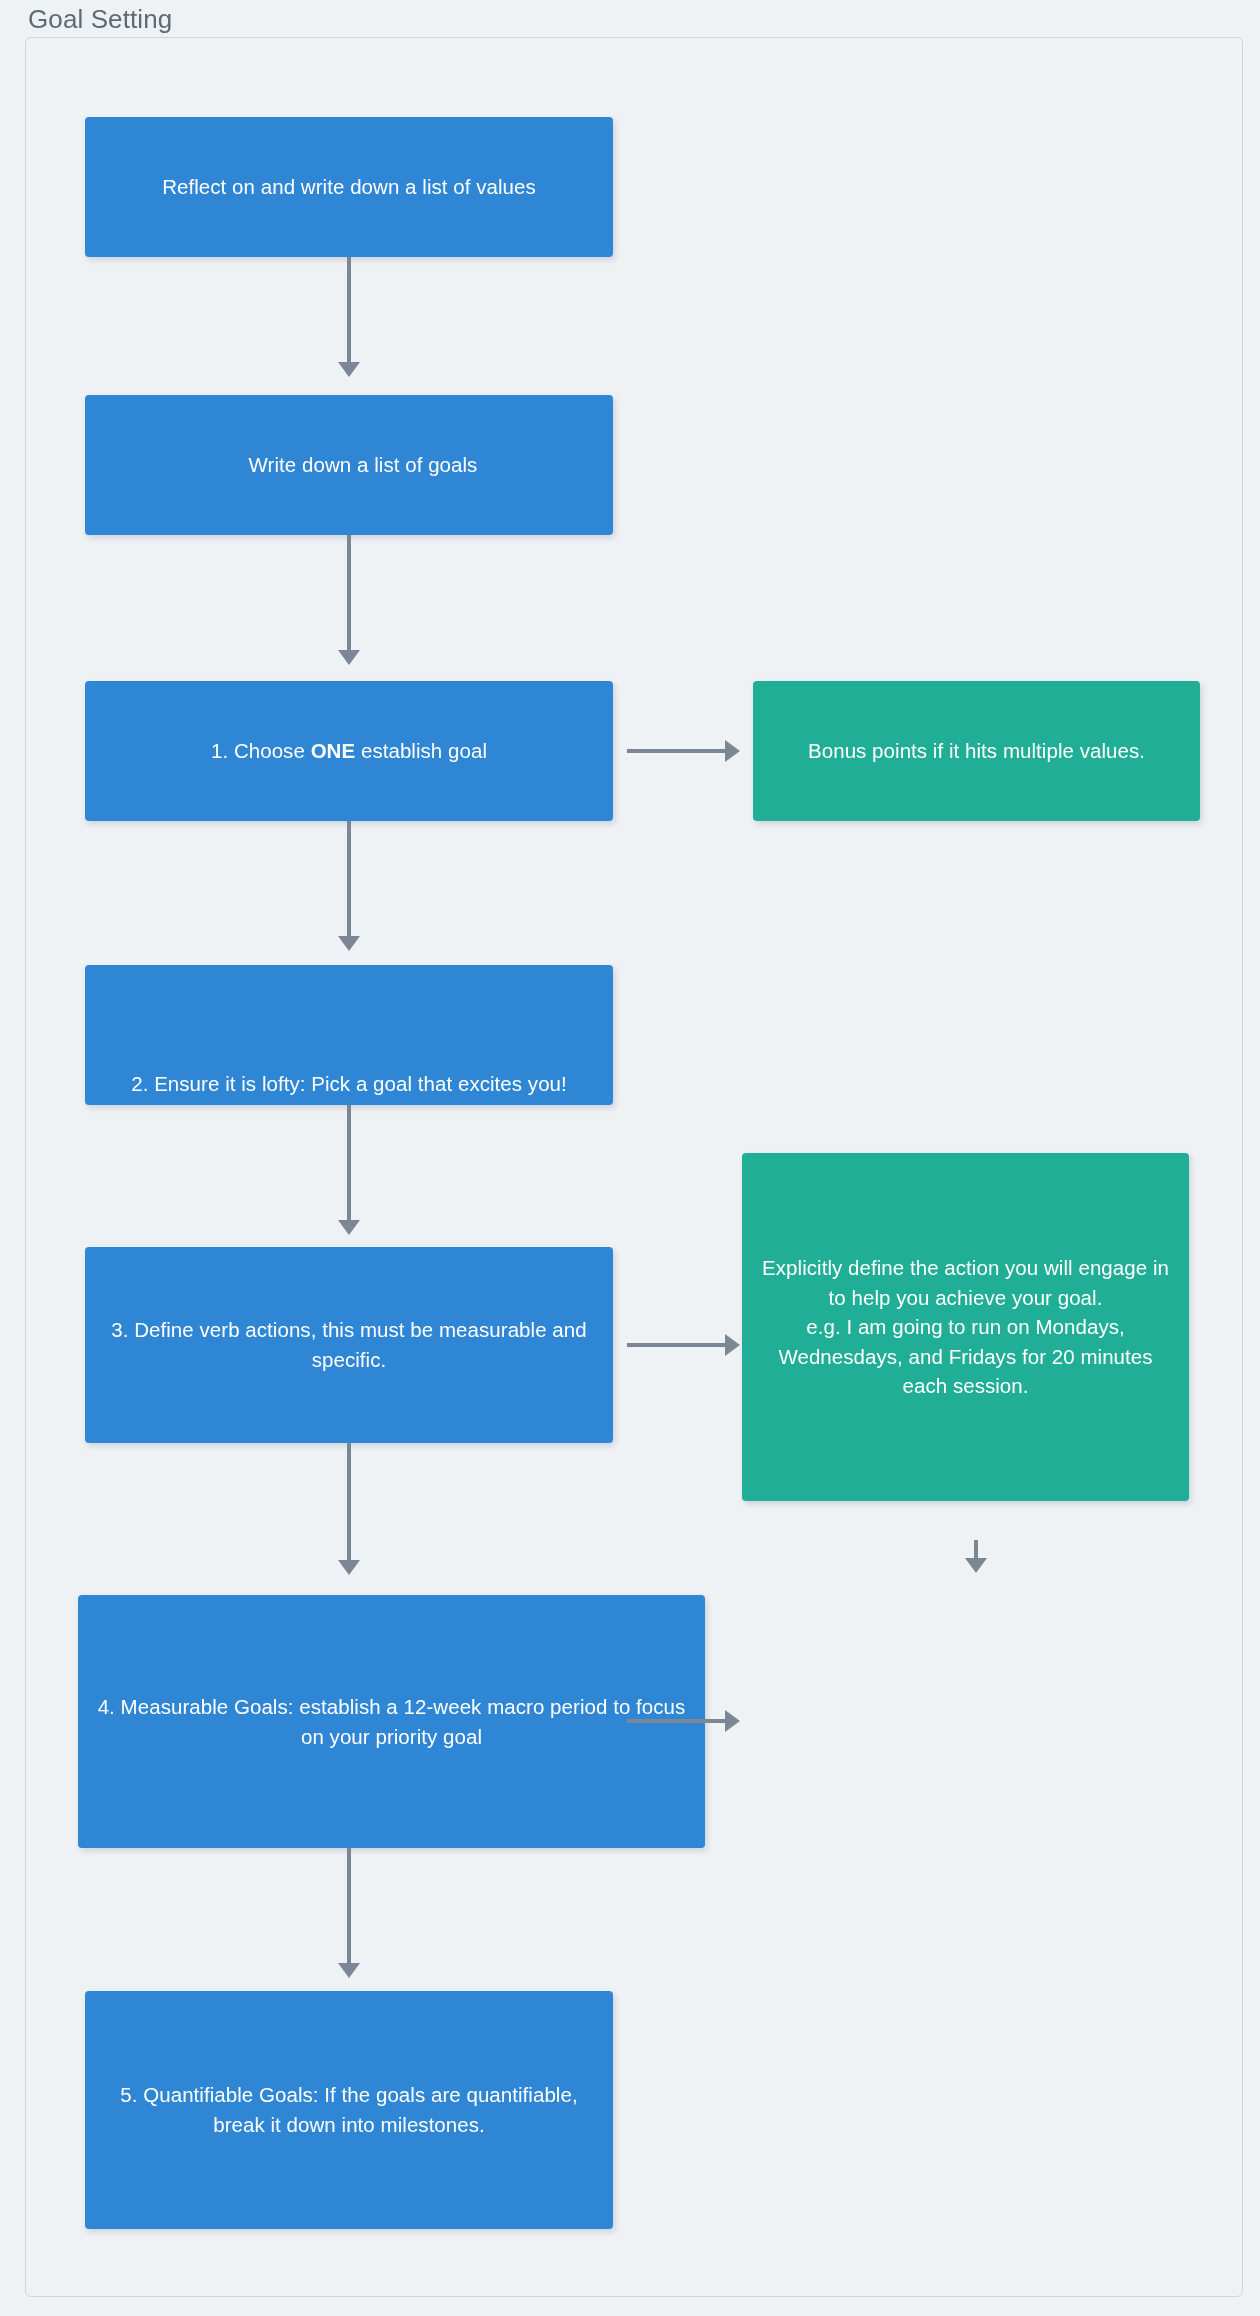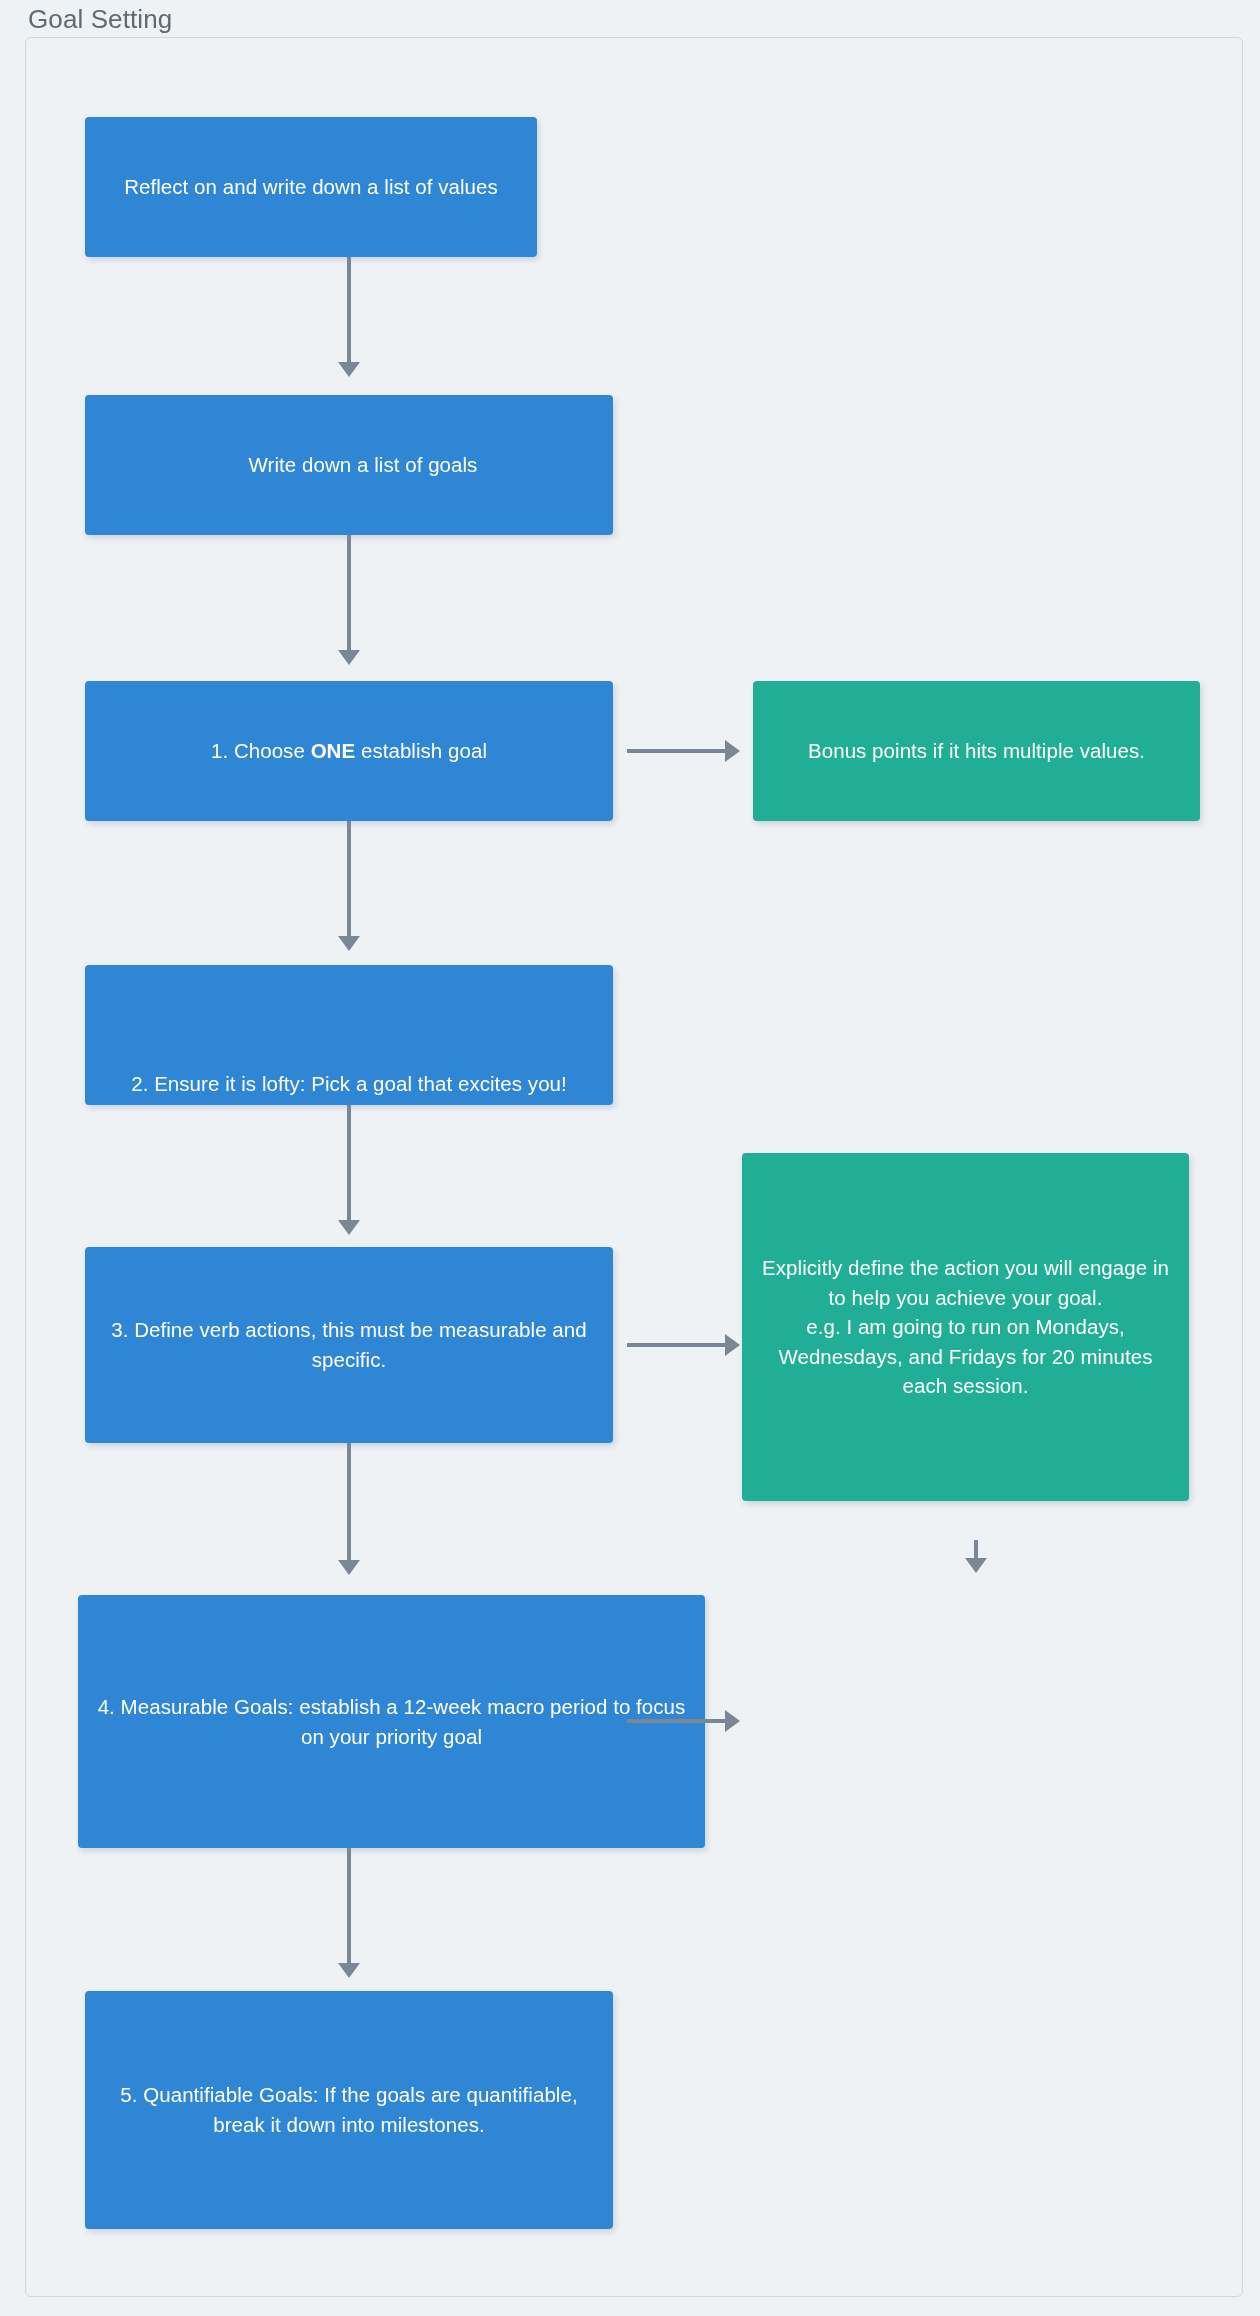--- a/index.html
+++ b/index.html
@@ -89,21 +89,21 @@
 </style>
 </head>
 <body>
 
 <div id="canvas">
 
   <div id="group-title">Goal Setting</div>
 
   <div id="group-frame"></div>
 
-  <div class="node blue" style="left:85px; top:117px; width:452px; height:140px;">
+  <div class="node blue" style="left:85px; top:117px; width:528px; height:140px;">
     <span class="txt">Reflect on and write down a list of values</span>
   </div>
 
   <div class="conn-v" style="left:347px; top:257px; height:110px;"></div>
   <div class="conn-v-head" style="left:338px; top:362px;"></div>
 
   <div class="node blue" style="left:85px; top:395px; width:528px; height:140px;padding-left:44px;">
     <span class="txt">Write down a list of goals</span>
   </div>
 

